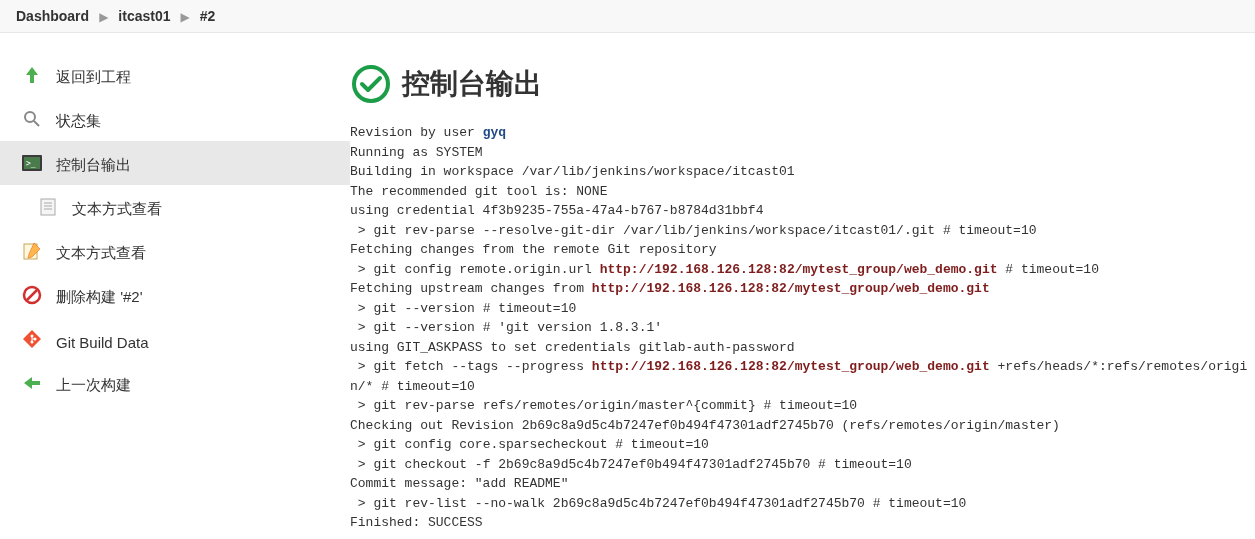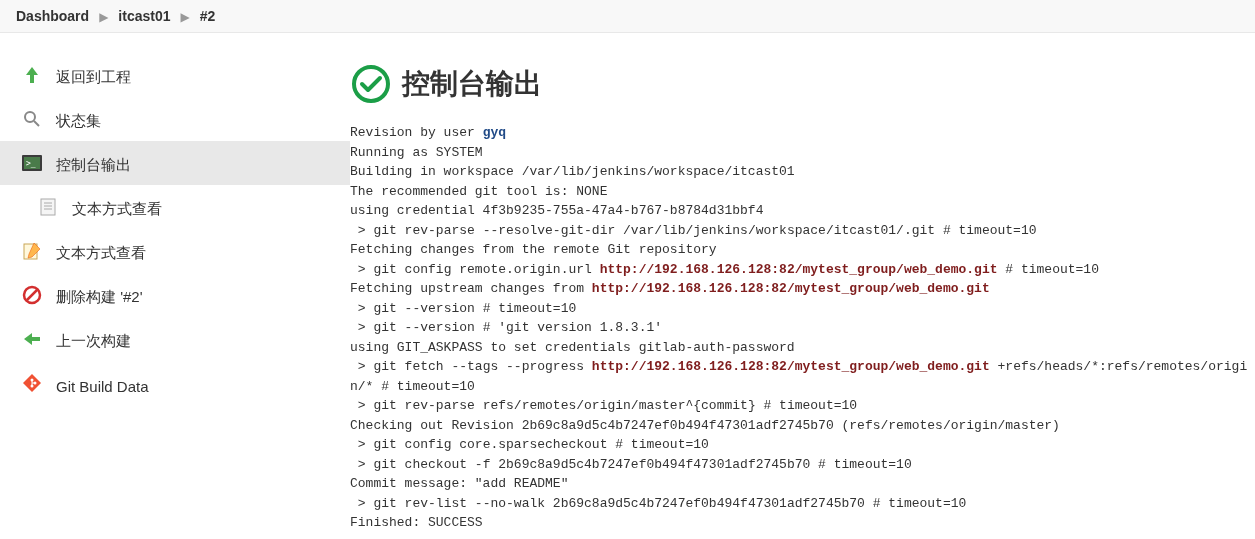--- a/index.html
+++ b/index.html
@@ -99,38 +99,38 @@
             <circle cx="10" cy="10" r="8" fill="none" stroke="#d32f2f" stroke-width="2.5"></circle>
             <line x1="5" y1="15" x2="15" y2="5" stroke="#d32f2f" stroke-width="2.5"></line>
           </svg>
       </span>
       <span>删除构建 '#2'</span>
     </div>
 
     <div class="item">
       <span class="icon">
         <svg width="20" height="20" viewBox="0 0 20 20">
-            <path d="M2 10 L10 4 L10 8 L18 8 L18 12 L10 12 L10 16 Z" fill="#4caf50"></path>
-          </svg>
-      </span>
-      <span>上一次构建</span>
-    </div>
-
-    <div class="item">
-      <span class="icon">
-        <svg width="20" height="20" viewBox="0 0 20 20">
             <path d="M10 1 L19 10 L10 19 L1 10 Z" fill="#f05133"></path>
             <circle cx="10" cy="7" r="1.5" fill="#fff"></circle>
             <circle cx="13" cy="10" r="1.5" fill="#fff"></circle>
             <circle cx="10" cy="13" r="1.5" fill="#fff"></circle>
             <line x1="10" y1="7" x2="10" y2="13" stroke="#fff" stroke-width="1"></line>
             <line x1="10" y1="10" x2="13" y2="10" stroke="#fff" stroke-width="1"></line>
           </svg>
       </span>
       <span>Git Build Data</span>
+    </div>
+
+    <div class="item">
+      <span class="icon">
+        <svg width="20" height="20" viewBox="0 0 20 20">
+            <path d="M2 10 L10 4 L10 8 L18 8 L18 12 L10 12 L10 16 Z" fill="#4caf50"></path>
+          </svg>
+      </span>
+      <span>上一次构建</span>
     </div>
 
   </div>
 
   <div class="main">
     <div class="main-header">
       <span>
         <svg width="42" height="42" viewBox="0 0 42 42">
             <circle cx="21" cy="21" r="17" fill="none" stroke="#1b9e47" stroke-width="4"></circle>
             <path d="M12 21 L18 27 L30 15" fill="none" stroke="#1b9e47" stroke-width="4" stroke-linecap="round" stroke-linejoin="round"></path>

